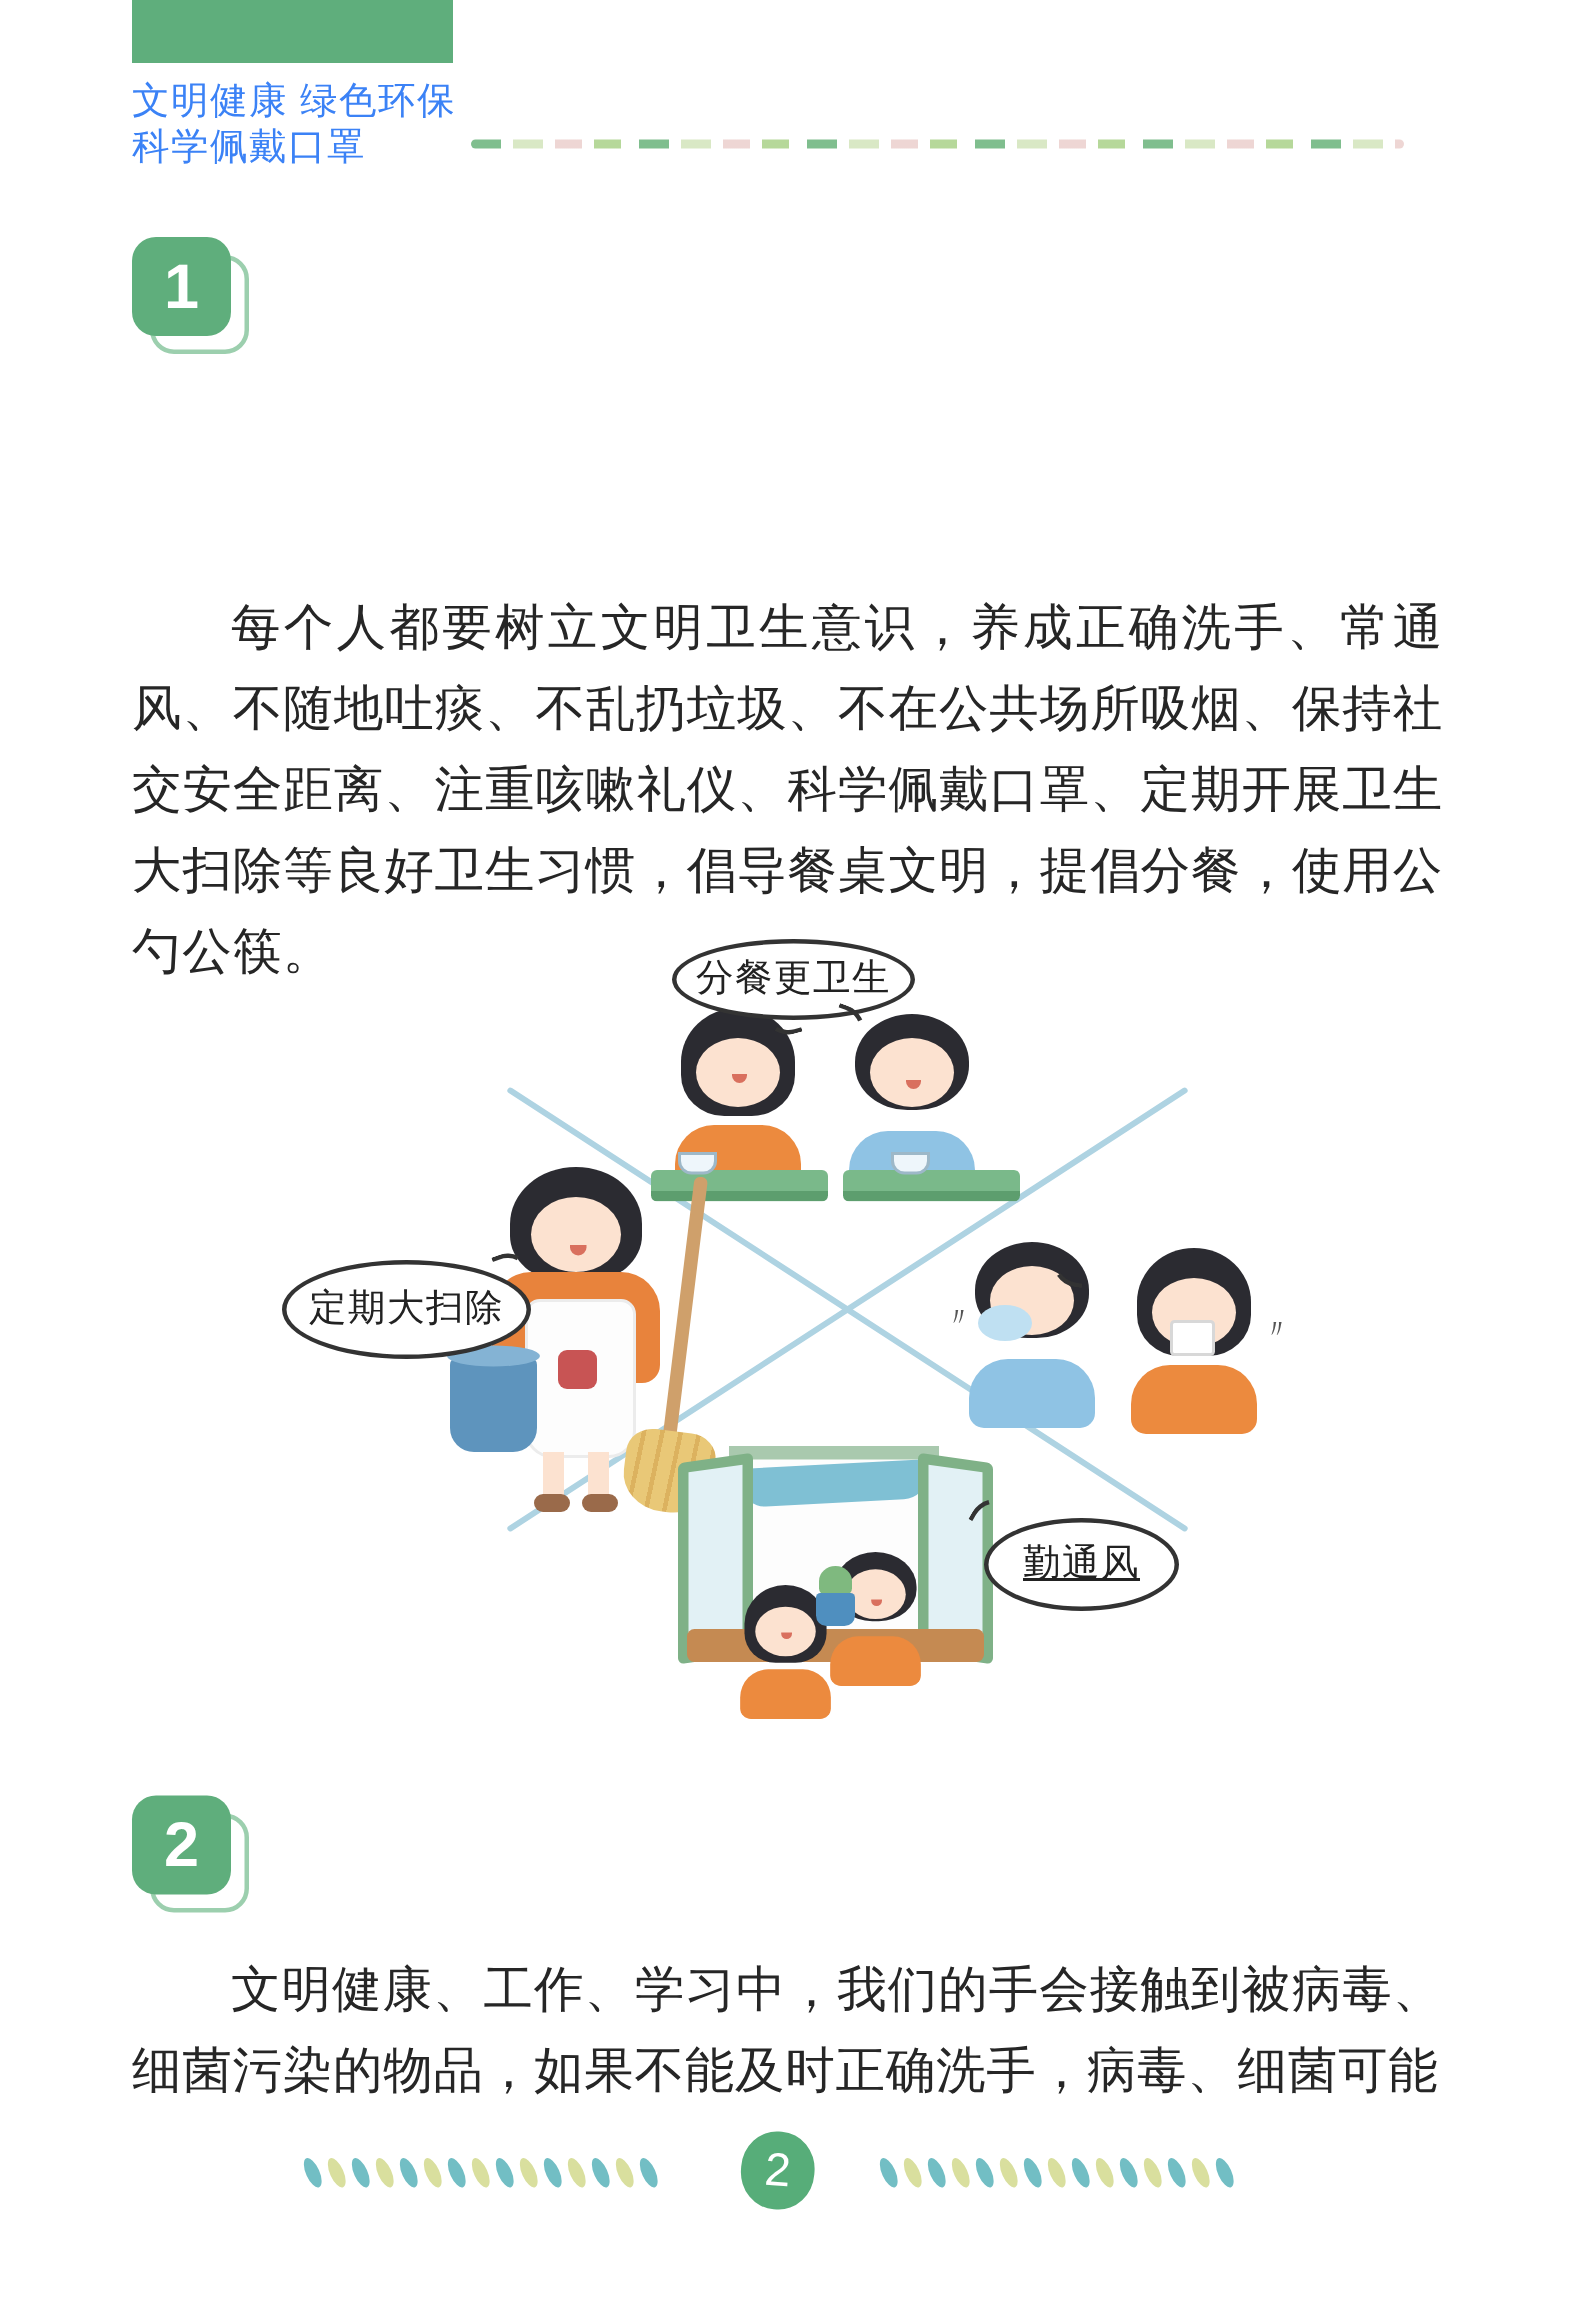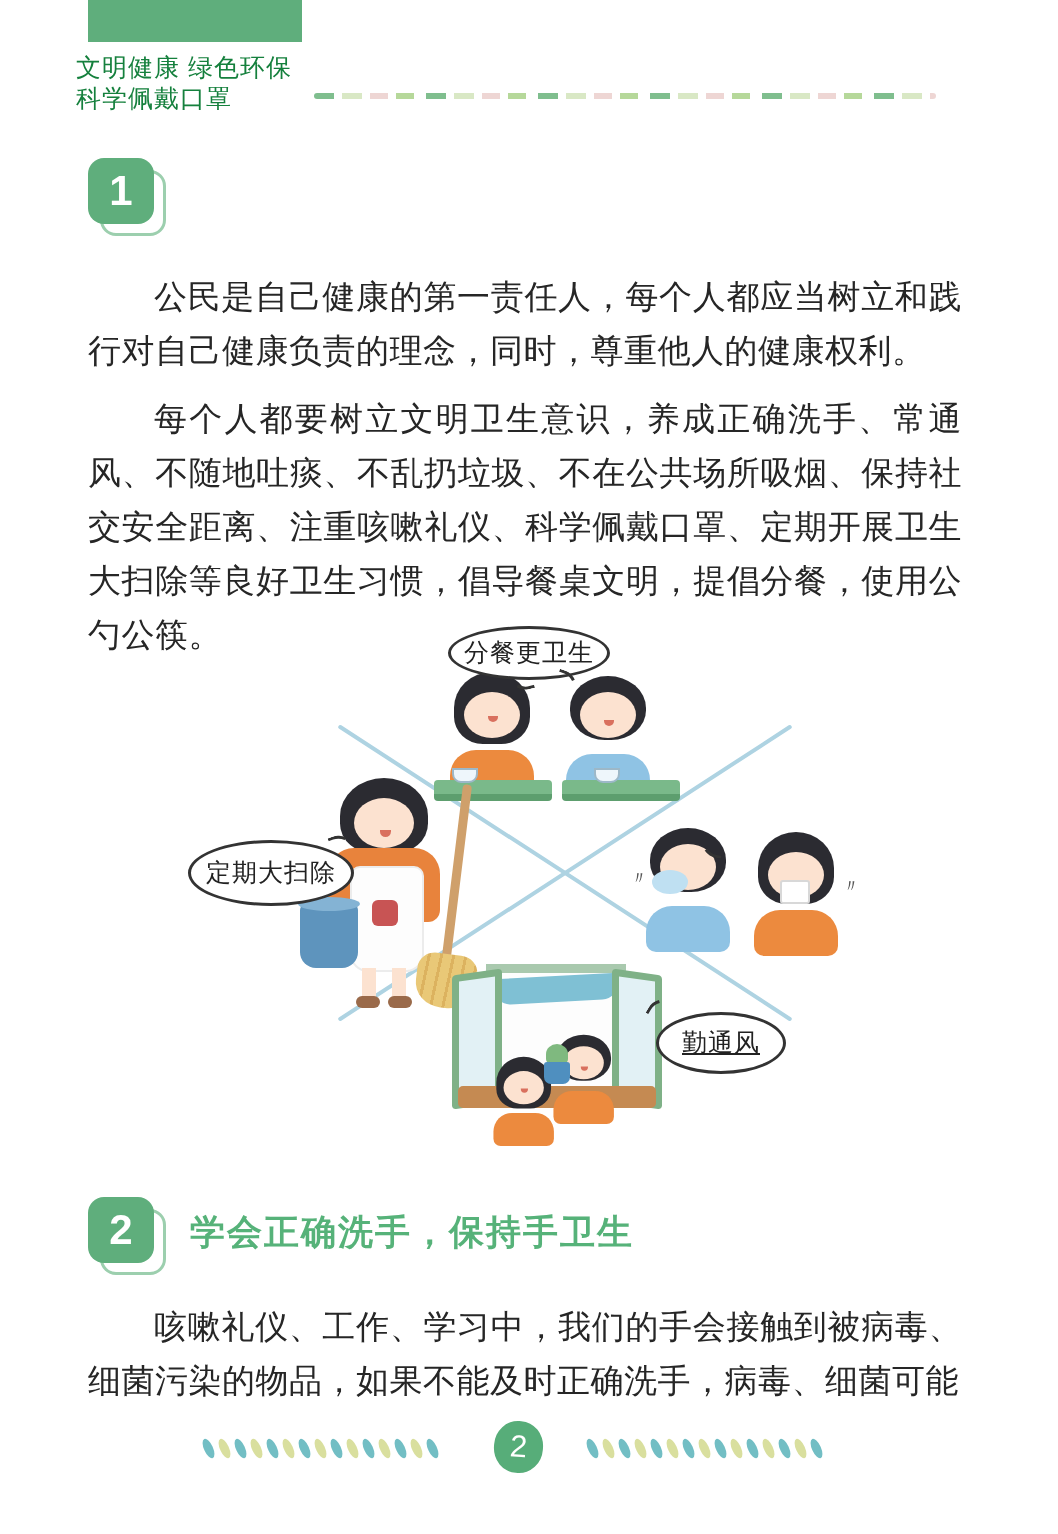--- a/index.html
+++ b/index.html
@@ -3,21 +3,21 @@
 <meta charset="utf-8">
 <style>
   html,body { margin:0; padding:0; background:#ffffff; }
   .page {
     position:relative; width:1058px; height:1534px; background:#ffffff;
     overflow:hidden; font-family:"Liberation Serif","DejaVu Serif",serif;
   }
 
   
   .green-rect { position:absolute; left:88px; top:0; width:214px; height:42px; background:#5fae7c; }
-  .brand { position:absolute; left:76px; top:52px; color:#15803d; font-size:25px; line-height:31px;
+  .brand { position:absolute; left:88px; top:52px; color:#3b82f6; font-size:25px; line-height:31px;
            font-family:"Liberation Sans","DejaVu Sans",sans-serif; letter-spacing:1px; }
   .dash-line { position:absolute; left:314px; top:93px; width:622px; height:6px; border-radius:3px;
     background:repeating-linear-gradient(90deg,
       #7fbe8e 0 20px, transparent 20px 28px,
       #d9e8c5 28px 48px, transparent 48px 56px,
       #eed6d4 56px 74px, transparent 74px 82px,
       #b6d89a 82px 100px, transparent 100px 112px);
   }
 
   
@@ -135,21 +135,20 @@
   </div>
   <div class="dash-line"></div>
 
   <div class="section" id="section-1">
     <div class="badge-wrap">
       <div class="badge-ghost"></div>
       <div class="badge">1</div>
     </div>
   </div>
 
-  <div class="para" id="para-1">公民是自己健康的第一责任人，每个人都应当树立和践行对自己健康负责的理念，同时，尊重他人的健康权利。</div>
   <div class="para" id="para-2">每个人都要树立文明卫生意识，养成正确洗手、常通风、不随地吐痰、不乱扔垃圾、不在公共场所吸烟、保持社交安全距离、注重咳嗽礼仪、科学佩戴口罩、定期开展卫生大扫除等良好卫生习惯，倡导餐桌文明，提倡分餐，使用公勺公筷。</div>
 
   <div class="illu">
     <div class="xline a"></div>
     <div class="xline b"></div>
 
 
     <div class="bubble" id="bubble-meal">
       <span>分餐更卫生</span>
     </div>
@@ -233,24 +232,23 @@
       <span>勤通风</span>
     </div>
     <div class="btail" id="tail-vent"></div>
   </div>
 
   <div class="section" id="section-2">
     <div class="badge-wrap">
       <div class="badge-ghost"></div>
       <div class="badge">2</div>
     </div>
-    <div class="section-title">学会正确洗手，保持手卫生</div>
-  </div>
-
-  <div class="para" id="para-3">咳嗽礼仪、工作、学习中，我们的手会接触到被病毒、细菌污染的物品，如果不能及时正确洗手，病毒、细菌可能</div>
+  </div>
+
+  <div class="para" id="para-3">文明健康、工作、学习中，我们的手会接触到被病毒、细菌污染的物品，如果不能及时正确洗手，病毒、细菌可能</div>
 
   <div class="leaves" id="leaves-left">
       <span class="leaf" style="background: rgb(114, 190, 196);"></span>
       <span class="leaf" style="background: rgb(217, 223, 158);"></span>
       <span class="leaf" style="background: rgb(114, 190, 196);"></span>
       <span class="leaf" style="background: rgb(217, 223, 158);"></span>
       <span class="leaf" style="background: rgb(114, 190, 196);"></span>
       <span class="leaf" style="background: rgb(217, 223, 158);"></span>
       <span class="leaf" style="background: rgb(114, 190, 196);"></span>
       <span class="leaf" style="background: rgb(217, 223, 158);"></span>

